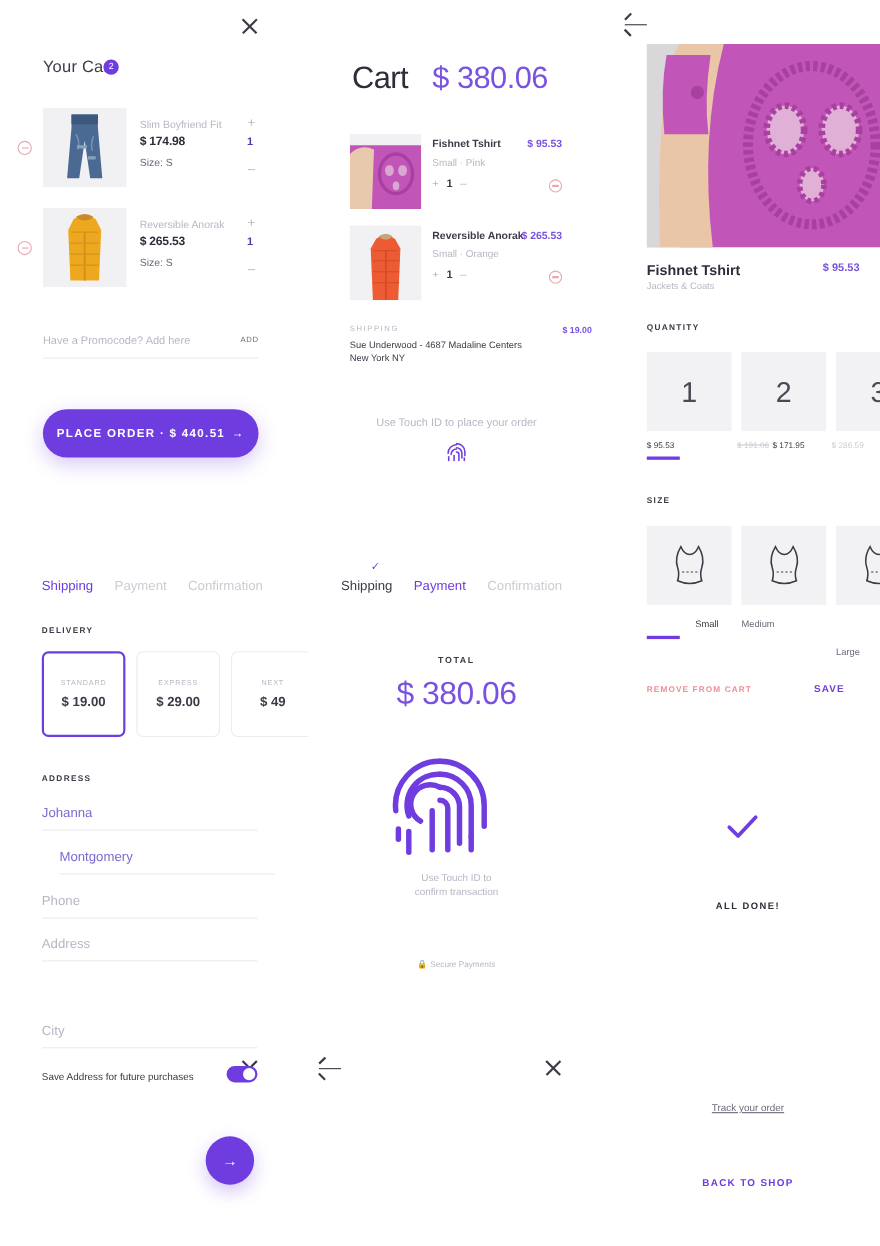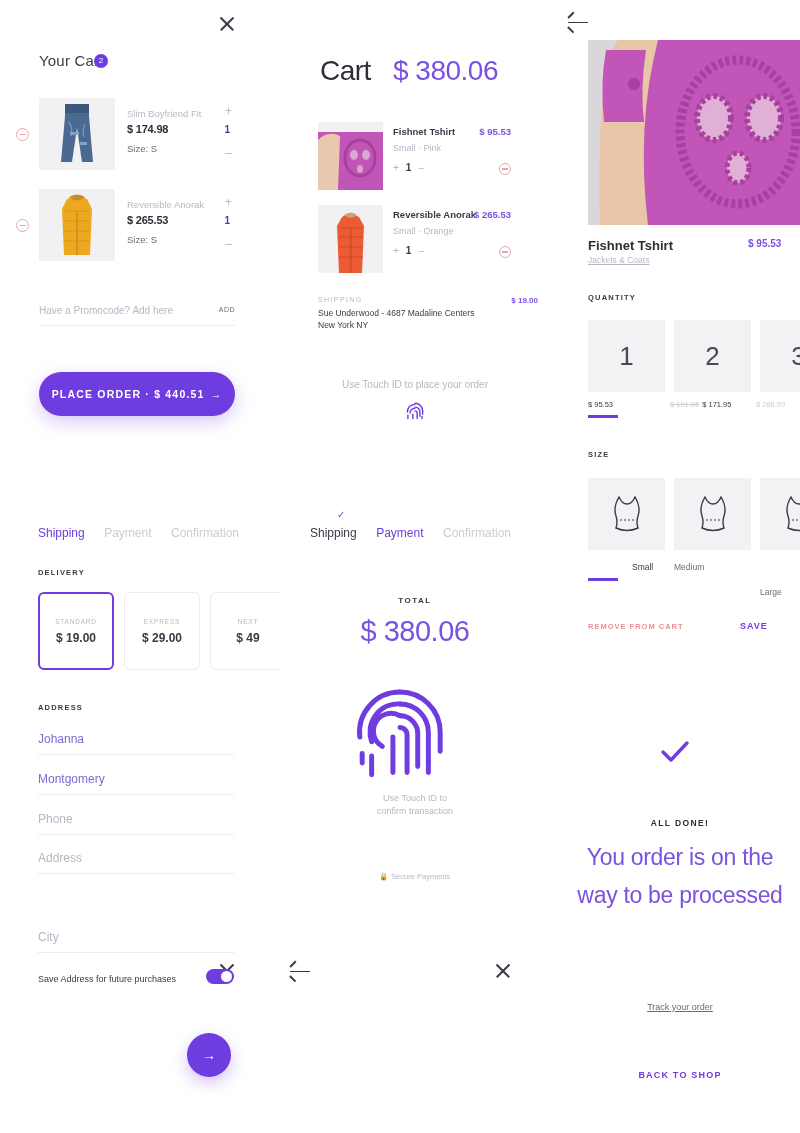--- a/index.html
+++ b/index.html
@@ -77,21 +77,21 @@
   .ship-a1 { position:absolute; left:38px; top:308px; font-size:8.5px; color:#3b3a46;}
   .ship-a2 { position:absolute; left:38px; top:320px; font-size:8.5px; color:#3b3a46;}
   .touch-txt { position:absolute; left:0; right:0; top:379px; text-align:center; font-size:10px; color:#b9b6c4;}
   .fp-small { position:absolute; left:50%; top:400px; transform:translateX(-50%); }
 
   
   .p3 { left:560px; top:0; width:240px; height:660px; }
   .pd-img { position:absolute; left:28px; top:40px; width:240px; height:185px; background:#d9d7da; overflow:hidden;}
   .pd-name { position:absolute; left:28px; top:238px; font-size:13px; color:#2e2d38; font-weight:bold;}
   .pd-price{ position:absolute; left:188px; top:238px; font-size:10px; color:#7a52e0; font-weight:bold;}
-  .pd-cat  { position:absolute; left:28px; top:255px; font-size:8.5px; color:#b9b6c4;text-decoration:underline;}
+  .pd-cat  { position:absolute; left:28px; top:255px; font-size:8.5px; color:#b9b6c4;}
   .pd-qlabel { position:absolute; left:28px; top:293px; font-size:7.5px; color:#3b3a46; letter-spacing:1.2px; font-weight:bold;}
   .qtile { position:absolute; top:320px; width:77px; height:72px; background:#f2f2f4;
            display:flex; align-items:center; justify-content:center; font-size:26px; color:#4a4955; font-weight:300;}
   .qprice { position:absolute; top:400px; font-size:7.5px; color:#3b3a46;}
   .qprice .old { color:#cdcbd4; text-decoration:line-through; margin-right:3px;}
   .qprice.dim { color:#cdcbd4; }
   .qbar { position:absolute; top:415px; width:30px; height:2.5px; background:#6f3ce0;}
   .pd-slabel { position:absolute; left:28px; top:450px; font-size:7.5px; color:#3b3a46; letter-spacing:1.2px; font-weight:bold;}
   .stile { position:absolute; top:478px; width:77px; height:72px; background:#f2f2f4;
            display:flex; align-items:center; justify-content:center;}
@@ -361,21 +361,21 @@
       <span class="dt-n">EXPRESS</span>
       <span class="dt-p">$ 29.00</span>
     </div>
     <div class="dtile" style="left:210px;">
       <span class="dt-n">NEXT</span>
       <span class="dt-p">$ 49</span>
     </div>
 
     <div class="addr-lbl">ADDRESS</div>
     <div class="fld filled" style="top:254px;">Johanna</div>
-    <div class="fld filled" style="top:294px;">Montgomery</div>
+    <div class="fld filled" style="top:294px;margin-left:16px;">Montgomery</div>
     <div class="fld empty" style="top:334px;">Phone</div>
     <div class="fld empty" style="top:373px;">Address</div>
     <div class="fld empty" style="top:452px;">City</div>
 
     <div class="save-row">
       <span>Save Address for future purchases</span>
       <span class="toggle"></span>
     </div>
   </div>
   <div class="next-fab">
@@ -424,17 +424,16 @@
     <span>Secure Payments</span>
   </div>
 
   <div class="panel p6"></div>
   <div class="chk" style="left:675px;">
     <svg width="30" height="24" viewBox="0 0 30 24" aria-hidden="true">
       <path d="M3 12 l8 8 l16 -17" fill="none" stroke="#6f3ce0" stroke-width="3.4" stroke-linecap="round" stroke-linejoin="round"></path>
     </svg>
   </div>
   <div class="all-done">ALL DONE!</div>
-  <div class="conf-msg">You order is on the way to be processed</div>
   <div class="track">Track your order</div>
   <div class="back-shop">BACK TO SHOP</div>
 
 </div>
 
 </body></html>

